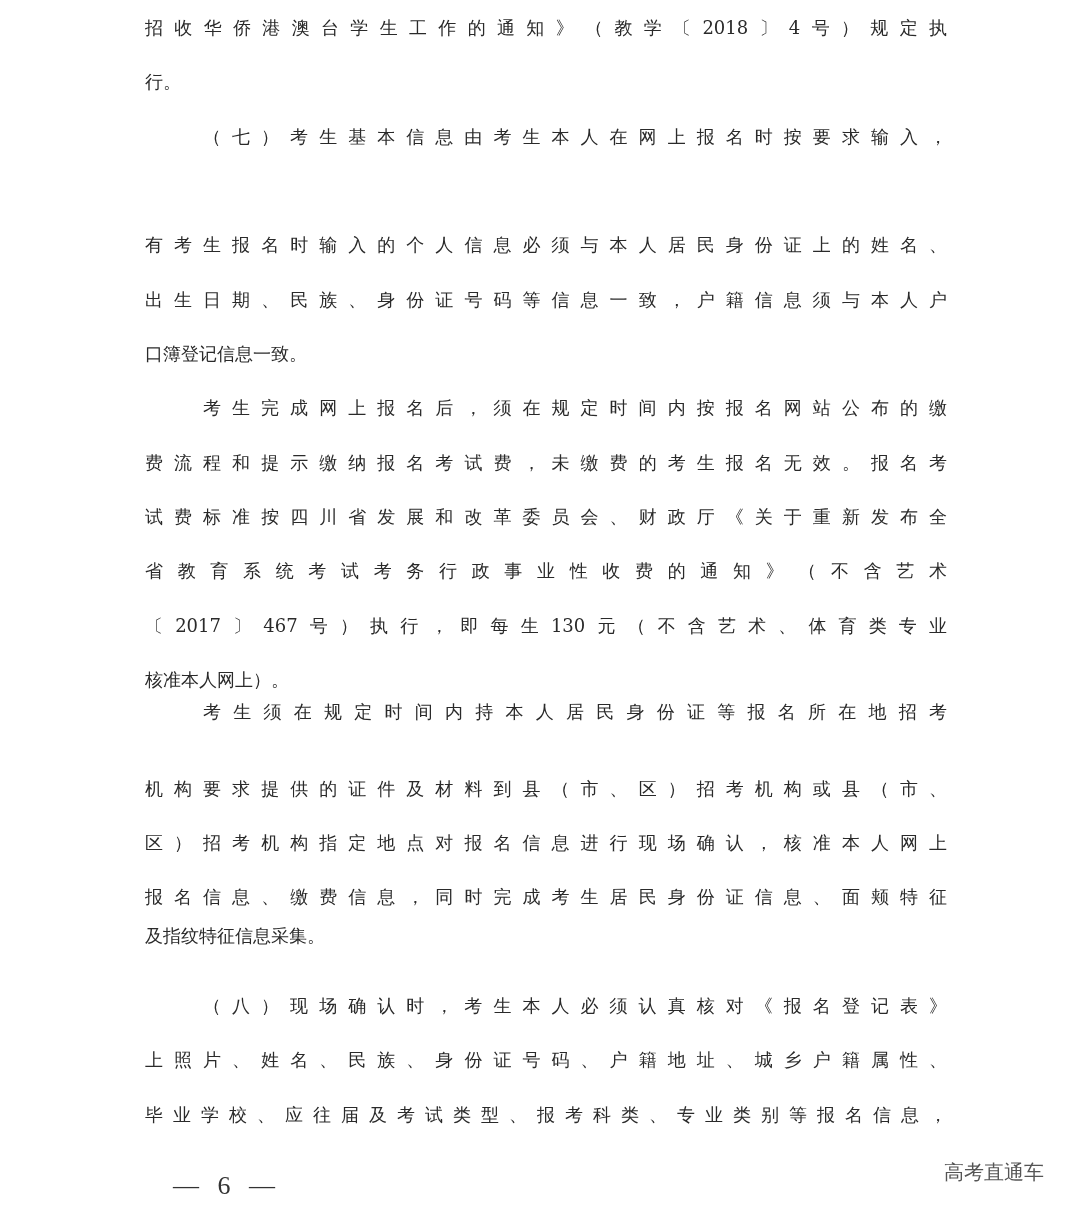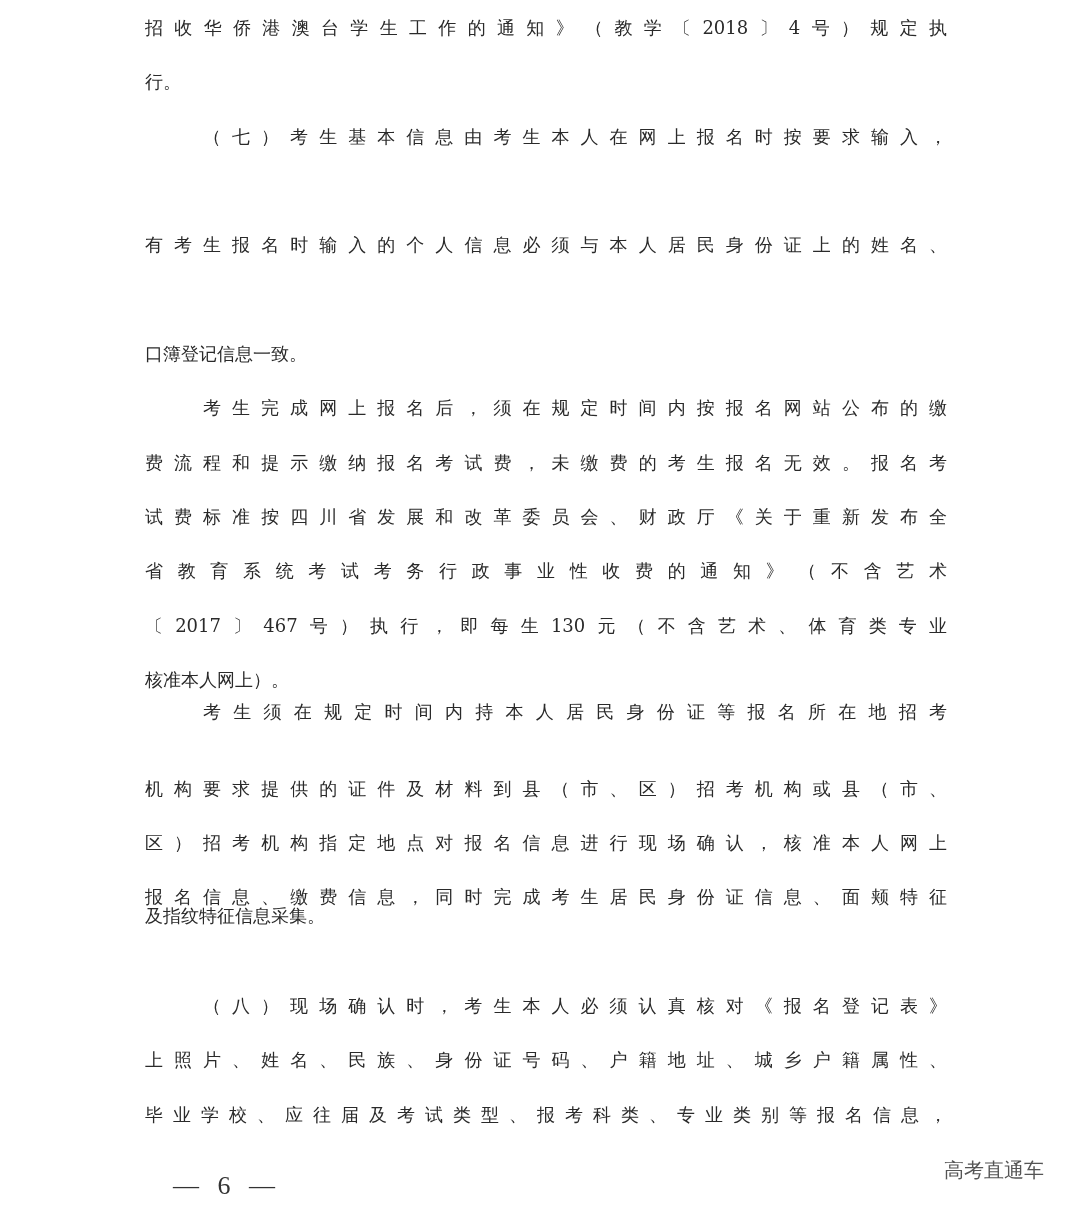--- a/index.html
+++ b/index.html
@@ -58,47 +58,48 @@
       letter-spacing: 6px;
     }
     .watermark {
       position: absolute;
       left: 944px;
       top: 1157px;
       height: 30px;
       font-size: 20px;
       line-height: 30px;
       color: #555555;
-      font-family: Liberation Mono, monospace;
+      font-family: Liberation Sans, sans-serif;
     }
   </style>
 </head>
 <body>
 
 <div class="page">
 
   <div class="line" style="top:8px">招收华侨港澳台学生工作的通知》（教学〔2018〕4号）规定执</div>
   <div class="line last" style="top:62px">行。</div>
 
   <div class="line indent-paren" style="top:117px">（七）考生基本信息由考生本人在网上报名时按要求输入，</div>
   <div class="line" style="top:225px">有考生报名时输入的个人信息必须与本人居民身份证上的姓名、</div>
+  <div class="line" style="top:280px">出生日期、民族、身份证号码等信息一致，户籍信息须与本人户</div>
   <div class="line last" style="top:334px">口簿登记信息一致。</div>
 
   <div class="line indent" style="top:388px">考生完成网上报名后，须在规定时间内按报名网站公布的缴</div>
   <div class="line" style="top:443px">费流程和提示缴纳报名考试费，未缴费的考生报名无效。报名考</div>
   <div class="line" style="top:497px">试费标准按四川省发展和改革委员会、财政厅《关于重新发布全</div>
   <div class="line" style="top:551px">省教育系统考试考务行政事业性收费的通知》（不含艺术</div>
   <div class="line" style="top:606px">〔2017〕467号）执行，即每生130元（不含艺术、体育类专业</div>
   <div class="line last" style="top:660px">核准本人网上）。</div>
 
   <div class="line indent" style="top:692px">考生须在规定时间内持本人居民身份证等报名所在地招考</div>
   <div class="line" style="top:769px">机构要求提供的证件及材料到县（市、区）招考机构或县（市、</div>
   <div class="line" style="top:823px">区）招考机构指定地点对报名信息进行现场确认，核准本人网上</div>
   <div class="line" style="top:877px">报名信息、缴费信息，同时完成考生居民身份证信息、面颊特征</div>
-  <div class="line last" style="top:896px">及指纹特征信息采集。</div>
+  <div class="line last" style="top:916px">及指纹特征信息采集。</div>
 
   <div class="line indent-paren" style="top:986px">（八）现场确认时，考生本人必须认真核对《报名登记表》</div>
   <div class="line" style="top:1095px">毕业学校、应往届及考试类型、报考科类、专业类别等报名信息，</div>
   <div class="line" style="top:1040px">上照片、姓名、民族、身份证号码、户籍地址、城乡户籍属性、</div>
 
   <div class="page-number">— 6 —</div>
   <div class="watermark">高考直通车</div>
 
 </div>
 

